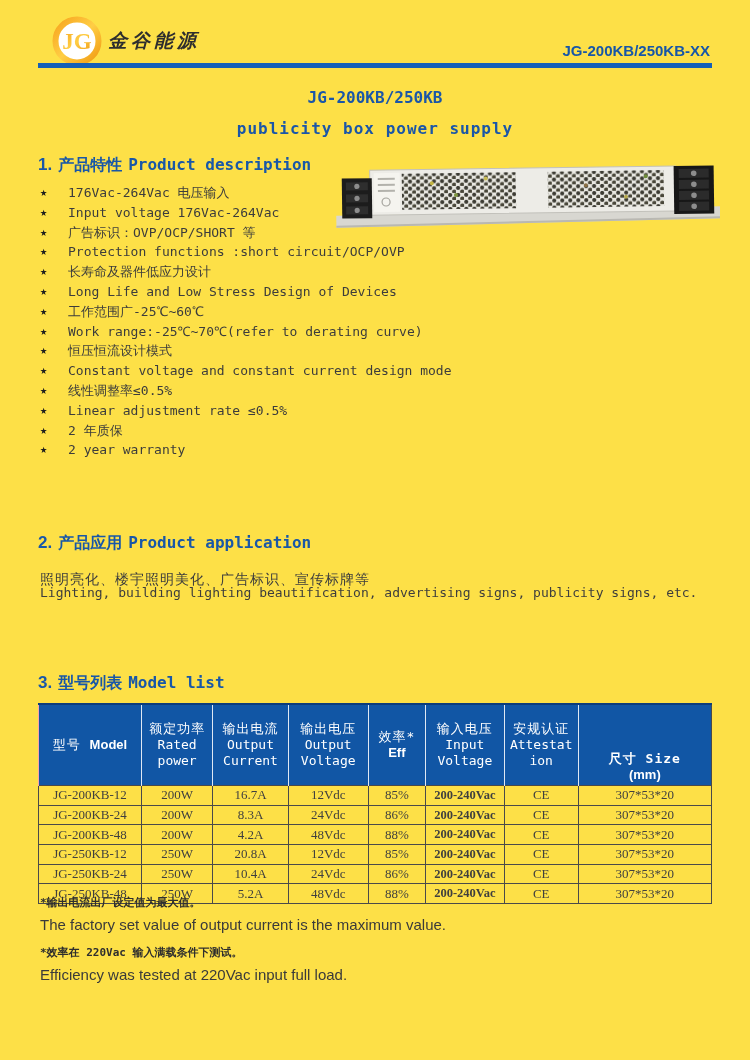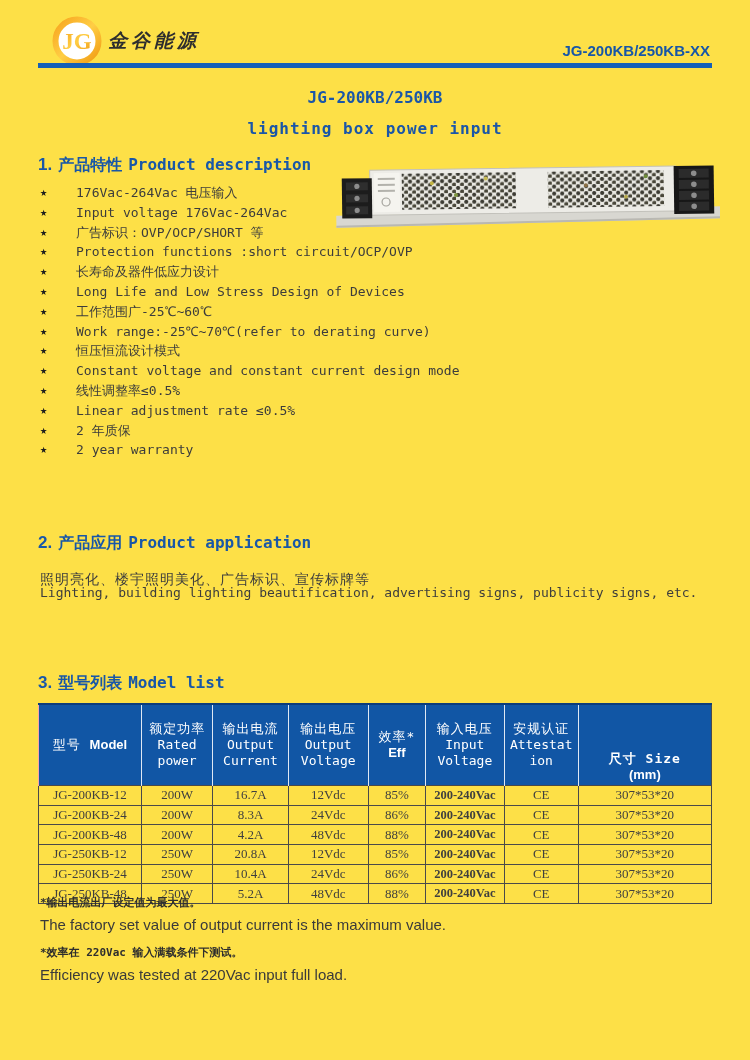--- a/index.html
+++ b/index.html
@@ -31,21 +31,21 @@
   .sec .cn  { font-weight:bold; margin-right:6px; }
   .sec .en  { font-weight:bold; }
   .sec1 { top:155px; }
   .sec2 { top:533px; }
   .sec3 { top:673px; }
 
   
   .features { position:absolute; top:183px; left:40px; width:450px; }
   .feat { display:flex; align-items:flex-start; line-height:19.8px; font-size:13px; color:#3c3c3c; }
   .star { width:28px; flex:0 0 28px; font-size:12px; color:#1d1d1d; }
-  .ftext { white-space:nowrap;margin-left:8px; }
+  .ftext { white-space:nowrap; }
 
   
   .product { position:absolute; top:164px; left:336px; width:384px; height:68px; }
 
   
   .app-cn { position:absolute; top:571px; left:40px; font-size:14px; color:#3d3d3d; letter-spacing:1px; }
   .app-en { position:absolute; top:585px; left:40px; font-size:13px; color:#3d3d3d; }
 
   
   .tbl-wrap { position:absolute; top:703px; left:38px; width:674px; }
@@ -89,21 +89,21 @@
       <circle cx="25" cy="25" r="21.5" fill="#fff" stroke="url(#lg)" stroke-width="6"></circle>
       <text x="25" y="33" text-anchor="middle" font-family="Liberation Serif, serif" font-size="23" font-weight="bold" fill="url(#lg)">JG</text>
     </svg>
     <span class="logo-cn">金谷能源</span>
   </div>
   <div class="model-code">JG-200KB/250KB-XX</div>
   <div class="header-rule"></div>
 
   <div class="title-block">
     <div class="title-l1">JG-200KB/250KB</div>
-    <div class="title-l2">lighting box power input</div>
+    <div class="title-l2">publicity box power supply</div>
   </div>
 
   <div class="sec sec1">
     <span class="num">1.</span><span class="cn">产品特性</span><span class="en">Product description</span>
   </div>
 
   <div class="features">
       <div class="feat">
         <span class="star">★</span>
         <span class="ftext">176Vac-264Vac 电压输入</span>

